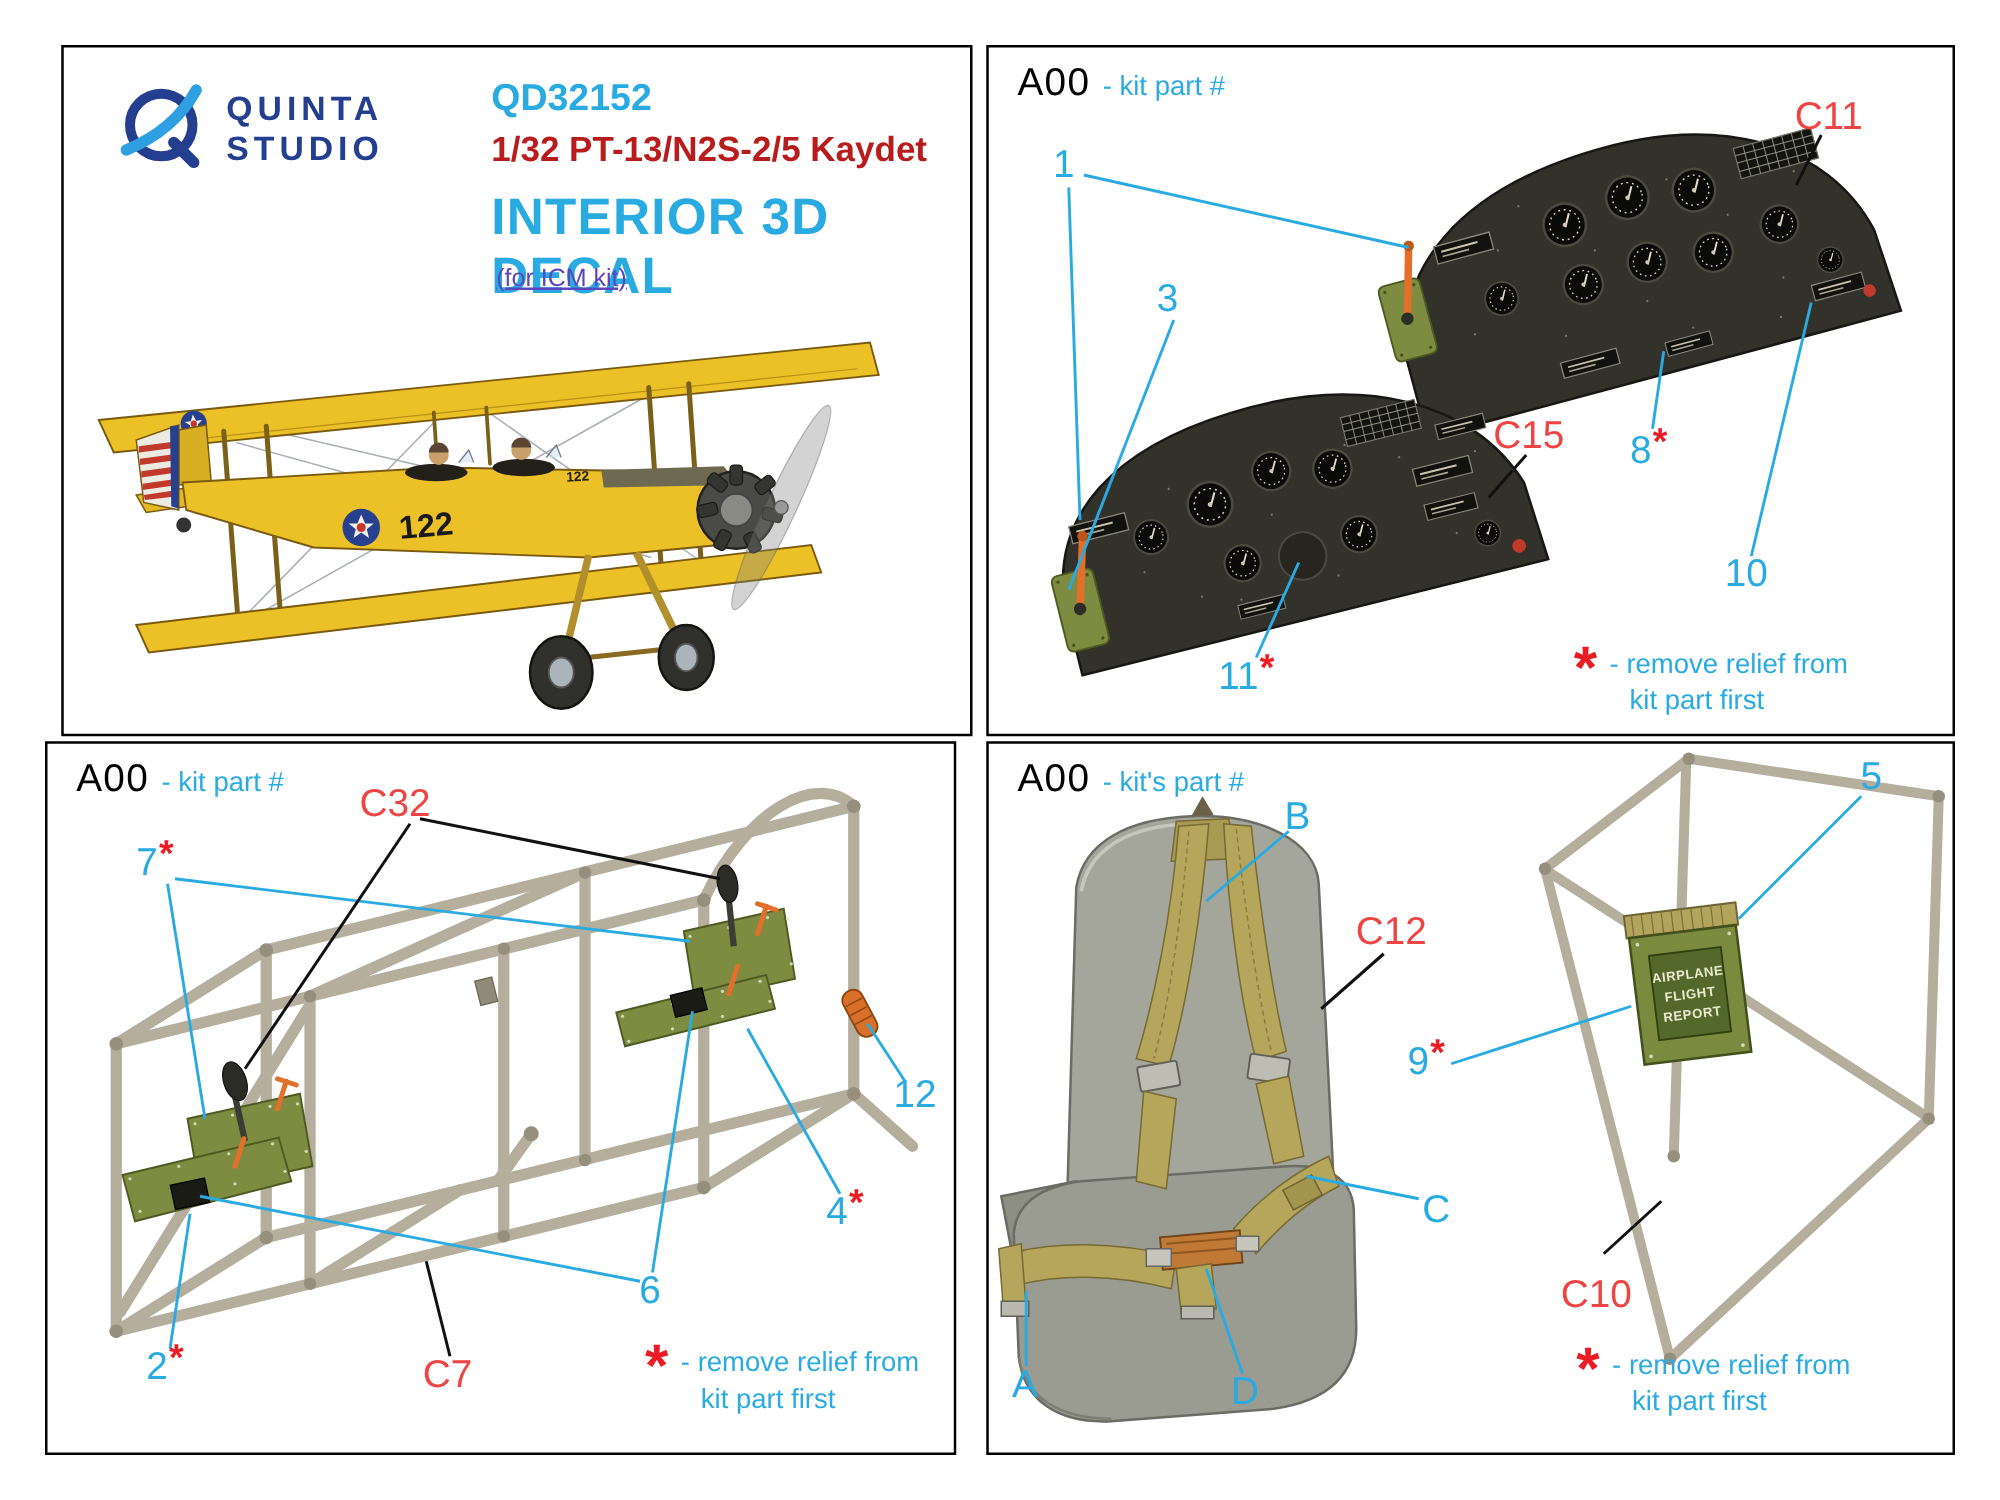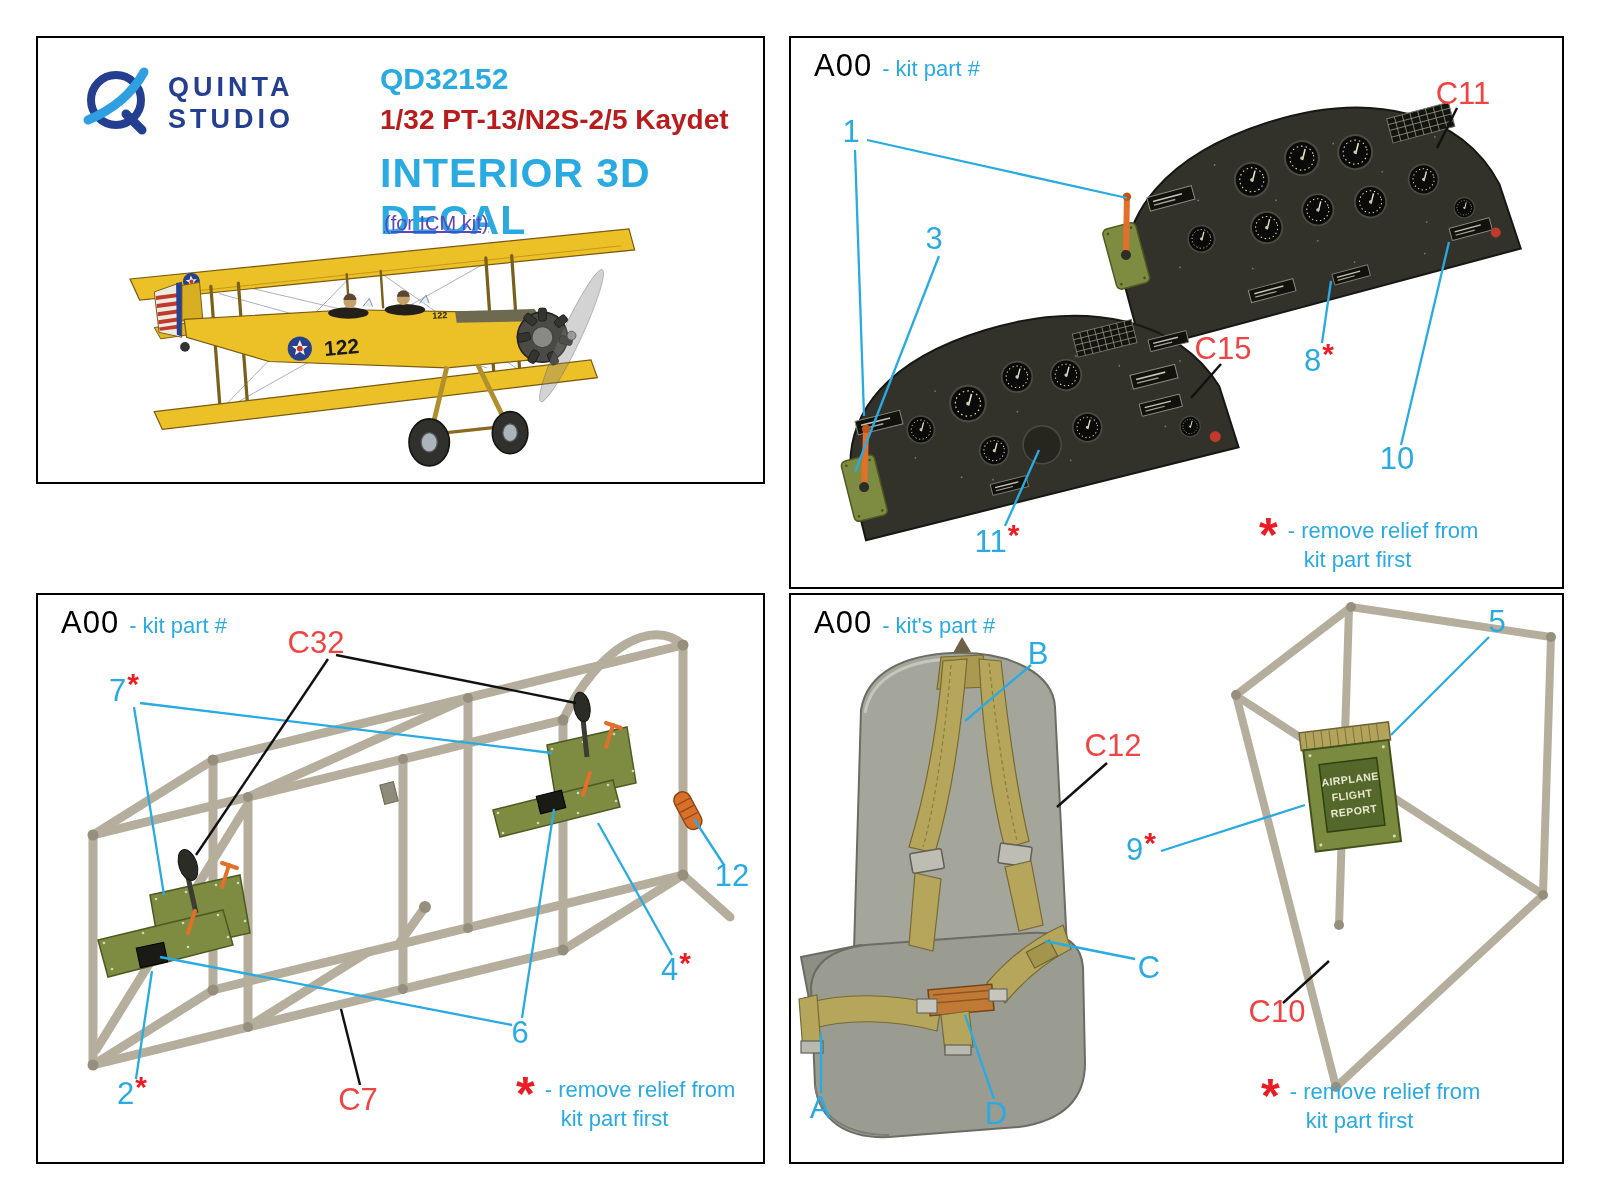--- a/index.html
+++ b/index.html
@@ -1,20 +1,20 @@
 <!DOCTYPE html>
 <html><head>
 <meta charset="utf-8">
 <style>
   * { margin:0; padding:0; box-sizing:border-box; }
   html,body { width:1600px; height:1200px; }
   body { background:#fff; font-family:"Liberation Sans", sans-serif; color:#111; }
   .page { position:relative; width:1600px; height:1200px; background:#fff; overflow:hidden; }
   .quad { position:absolute; border:2px solid #000; background:#fff; overflow:hidden; }
-  #q-tl { left:36px; top:36px;  width:729px; height:448px; }
+  #q-tl { left:49px; top:36px;  width:729px; height:553px; }
   #q-tr { left:789px; top:36px;  width:775px; height:553px; }
   #q-bl { left:36px; top:593px; width:729px; height:571px; }
   #q-br { left:789px; top:593px; width:775px; height:571px; }
   .art { position:absolute; left:0; top:0; width:100%; height:100%; }
   svg text { font-family:"Liberation Sans", sans-serif; }
 
   .hdr { position:absolute; left:23px; top:10px; display:flex; align-items:baseline; gap:10px; }
   .hdr .part { font-size:31px; font-weight:500; color:#000; letter-spacing:1px; }
   .hdr .note { font-size:22px; font-weight:500; color:#29abe2; }
 
@@ -523,21 +523,21 @@
       <span class="part">A00</span>
       <span class="note">- kit's part #</span>
     </div>
     <div class="co cyan" style="left:247px; top:58px;"><span>B</span></div>
     <div class="co blk" style="left:322px; top:150px;"><span>C12</span></div>
     <div class="co cyan" style="left:358px; top:372px;"><span>C</span></div>
     <div class="co cyan" style="left:29px;  top:512px;"><span>A</span></div>
     <div class="co cyan" style="left:205px; top:518px;"><span>D</span></div>
     <div class="co cyan" style="left:706px; top:26px;"><span>5</span></div>
     <div class="co cyan" style="left:350px; top:254px;"><span>9</span><span class="star">*</span></div>
-    <div class="co blk" style="left:486px; top:416px;"><span>C10</span></div>
+    <div class="co blk" style="left:486px; top:440px;"><span>C10</span></div>
     <div class="legend" style="left:470px; top:482px;">
       <span class="lstar">*</span>
       <div class="ltext">
         <div>- remove relief from</div>
         <div class="l2">kit part first</div>
       </div>
     </div>
   </div>
 
 </div>

